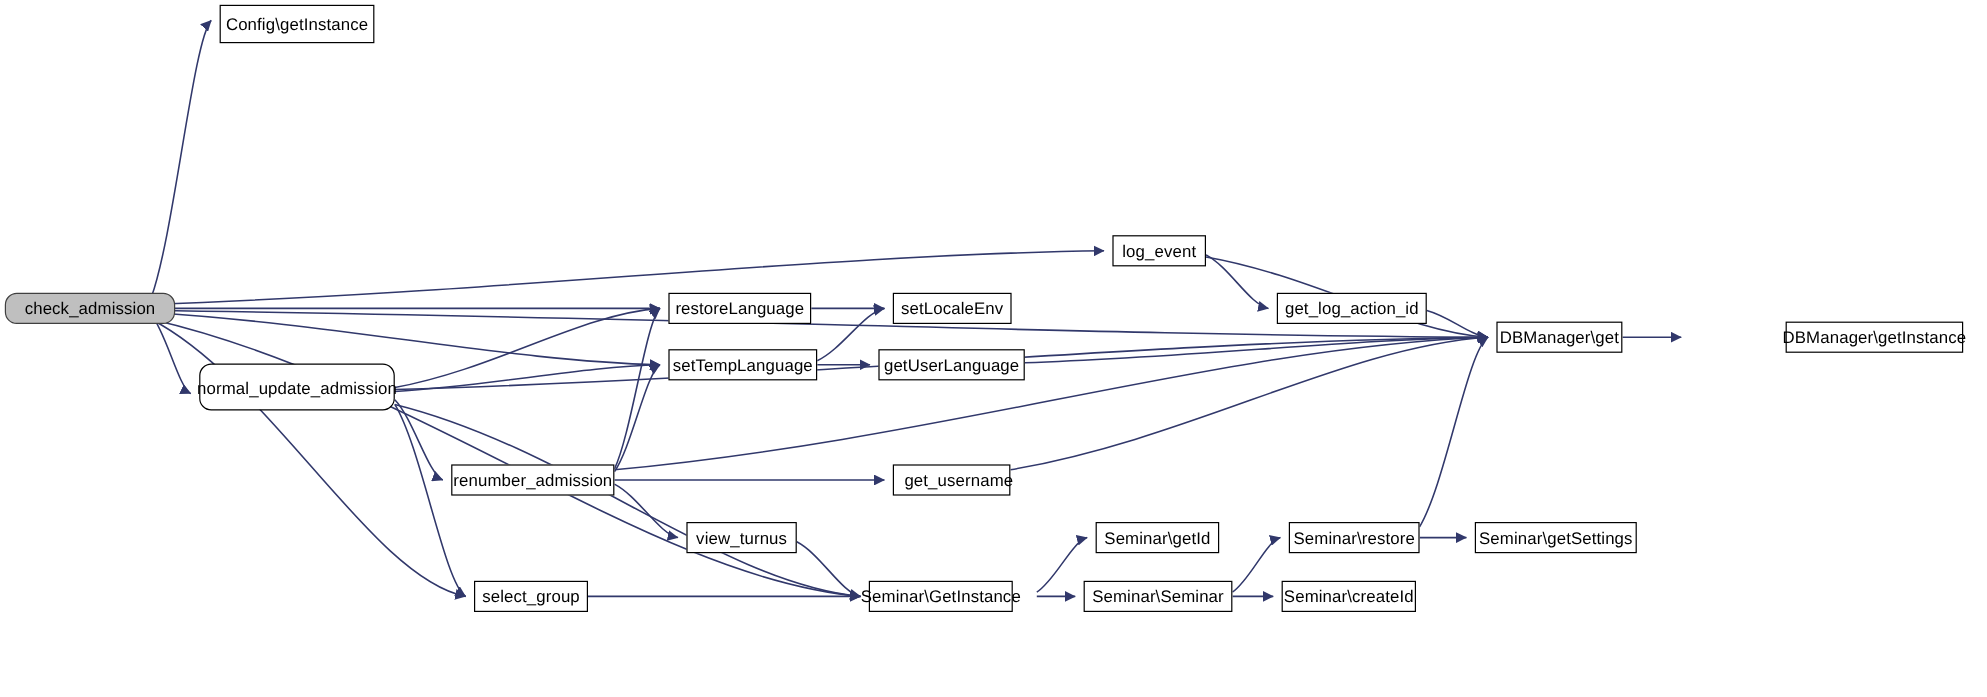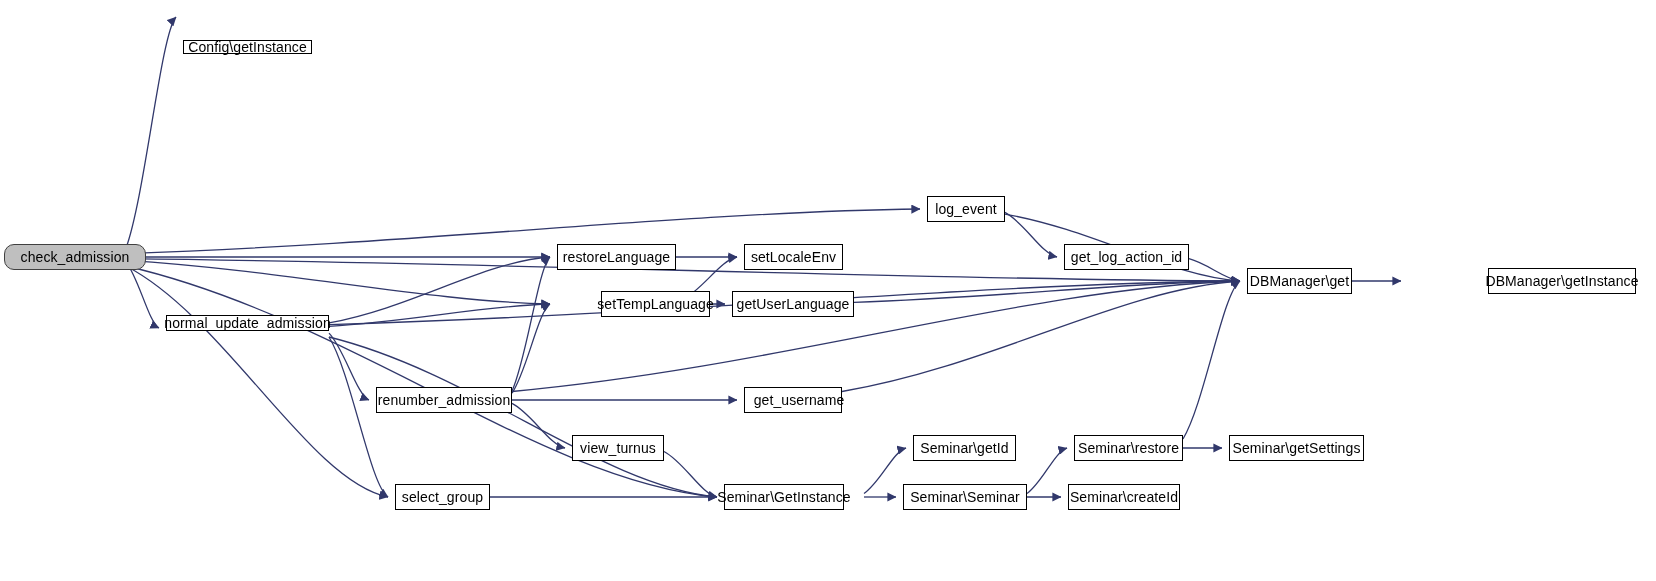--- a/index.html
+++ b/index.html
@@ -95,36 +95,36 @@
         <path d="M1183,448 C1197.82,448 1210.3,448 1222,448"></path>
         <path d="M1183,439 C1204.66,402.928 1222.9,292.022 1240,281"></path>
         <path d="M1352,281 C1370.62,281 1386.3,281 1401,281"></path>
       </g>
   </svg>
 
   <div id="nodes-group">
       <div class="node root" style="left: 4px; top: 244px; width: 142px; height: 26px; border-radius: 10px;">
         <span class="node-label">check_admission</span>
       </div>
-      <div class="node" style="left: 183px; top: 4px; width: 129px; height: 14px; margin-top: 36px;">
+      <div class="node" style="left: 183px; top: 4px; width: 129px; height: 32px;">
         <span class="node-label">Config\getInstance</span>
       </div>
-      <div class="node" style="left: 166px; top: 315px; width: 163px; height: 16px;">
+      <div class="node" style="left: 166px; top: 303px; width: 163px; height: 39px; border-radius: 10px;">
         <span class="node-label">normal_update_admission</span>
       </div>
       <div class="node" style="left: 376px; top: 387px; width: 136px; height: 26px;">
         <span class="node-label">renumber_admission</span>
       </div>
       <div class="node" style="left: 395px; top: 484px; width: 95px; height: 26px;">
         <span class="node-label">select_group</span>
       </div>
       <div class="node" style="left: 557px; top: 244px; width: 119px; height: 26px;">
         <span class="node-label">restoreLanguage</span>
       </div>
-      <div class="node" style="left: 557px; top: 291px; width: 109px; height: 26px; margin-left: 44px;">
+      <div class="node" style="left: 557px; top: 291px; width: 124px; height: 26px;">
         <span class="node-label">setTempLanguage</span>
       </div>
       <div class="node" style="left: 572px; top: 435px; width: 92px; height: 26px;">
         <span class="node-label">view_turnus</span>
       </div>
       <div class="node" style="left: 744px; top: 244px; width: 99px; height: 26px;">
         <span class="node-label">setLocaleEnv</span>
       </div>
       <div class="node" style="left: 732px; top: 291px; width: 122px; height: 26px;">
         <span class="node-label">getUserLanguage</span>

